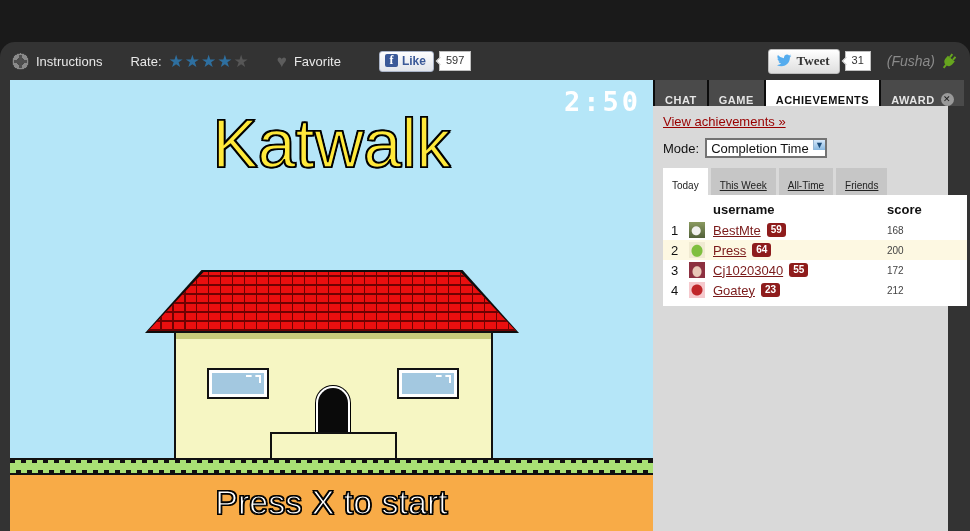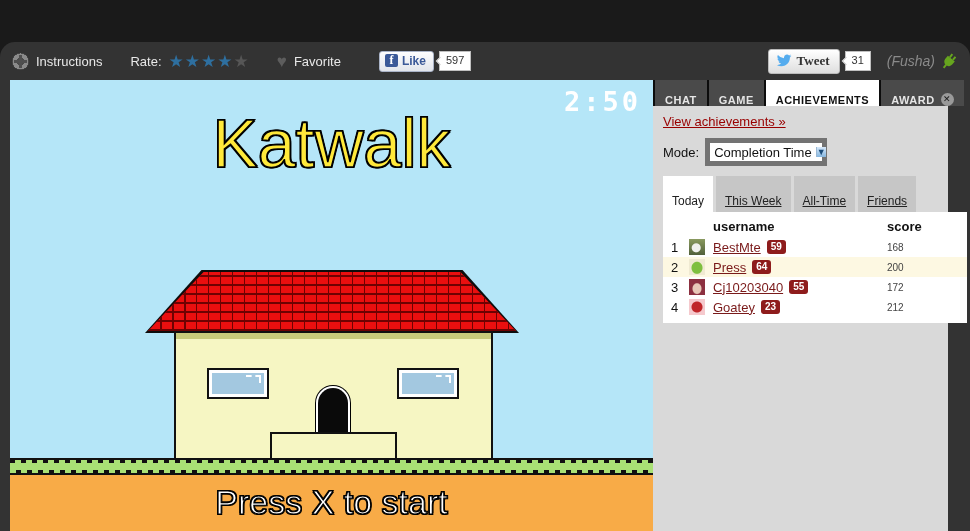--- a/index.html
+++ b/index.html
@@ -91,28 +91,28 @@
   .side-tabs { height:26px; background:#0c0c0c; display:flex; align-items:stretch; gap:2px;
     padding-left:2px; }
   .side-tab { display:flex; align-items:flex-end; gap:6px; padding:0 10px; background:#4a4a4a;
     color:#e6e6e6; font-size:11px; font-weight:bold; letter-spacing:.5px; cursor:pointer; }
   .side-tab.active { background:#ffffff; color:#111; }
   .tab-close { width:13px; height:13px; border-radius:50%; background:#9a9a9a; color:#1a1a1a;
     font-size:9px; font-weight:bold; line-height:13px; text-align:center; cursor:pointer; }
   .side-content { flex:1; padding:8px 4px 0 10px; font-size:13px; color:#111; }
   .ach-link { color:#990000; text-decoration:underline; font-size:13px; cursor:pointer; }
   .mode-row { display:flex; align-items:center; gap:6px; margin-top:9px; }
-  .mode-select { display:flex; align-items:center; background:#fff; border:5px solid #737373;
-    cursor:pointer; width:122px; height:28px; }
+  .mode-select { display:flex; align-items:flex-start; background:#fff; border:2px solid #737373;
+    cursor:pointer; width:122px; height:20px; }
   .mode-select-value { flex:1; padding:1px 4px; font-size:13px; white-space:nowrap; }
   .select-arrow { width:16px; background:linear-gradient(#d7e9fb,#86b7e0);
     border-left:1px solid #9ab8d4; color:#1b4c7a; font-size:9px; display:flex;
     align-items:center; justify-content:center; }
   .subtabs { display:flex; gap:3px; margin-top:10px; }
-  .subtab { padding:18px 9px 4px; background:#c6c6c6; font-size:12px; color:#222; cursor:pointer; }
+  .subtab { padding:12px 9px 4px; background:#c6c6c6; font-size:10px; color:#222; cursor:pointer; }
   .subtab .lbl { text-decoration:underline; }
   .subtab.active { background:#ffffff; }
   .subtab.active .lbl { text-decoration:none; }
   .board { background:#ffffff; width:304px; padding:3px 0 6px; }
   .board-row { display:grid; grid-template-columns:18px 24px 1fr 76px; align-items:center;
     height:20px; padding:0 4px 0 8px; }
   .board-header { font-weight:bold; font-size:13px; height:22px; }
   .rank { font-size:13px; color:#111; text-align:left; }
   .avatar { width:16px; height:16px; }
   .av-0 { background:radial-gradient(ellipse at 45% 55%, #f0f0ee 0 4px, transparent 5px),

